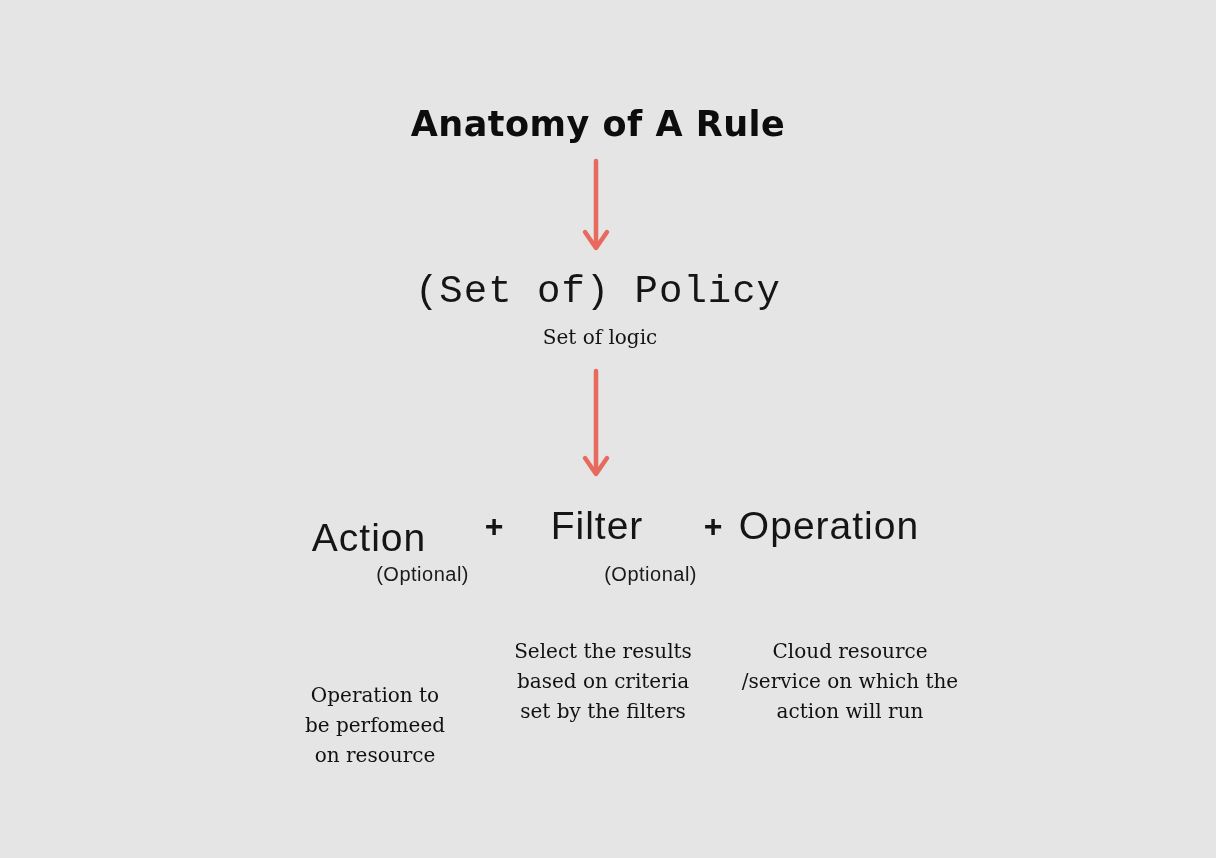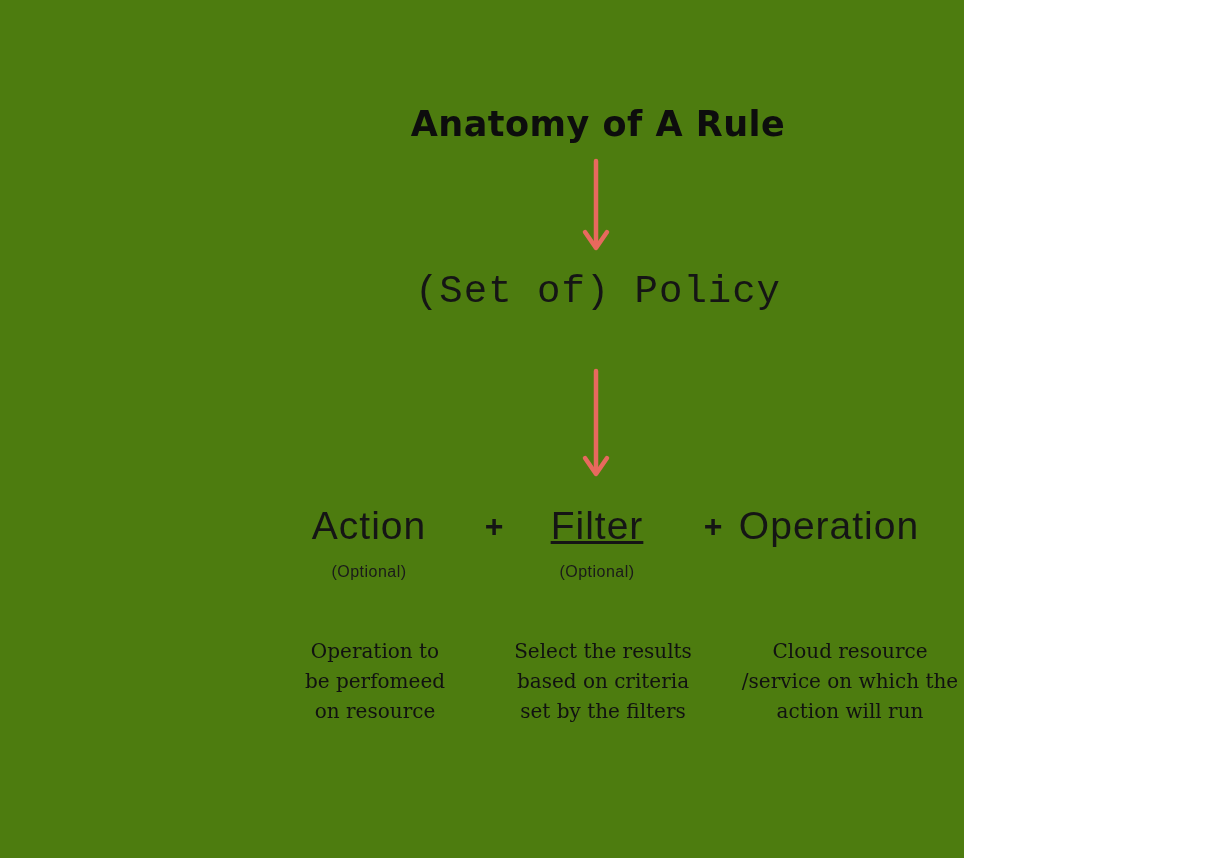--- a/index.html
+++ b/index.html
@@ -5,23 +5,23 @@
   * { margin: 0; padding: 0; box-sizing: border-box; }
   html, body { width: 1216px; height: 858px; }
   body {
     background: #ffffff;
     font-family: "Liberation Sans", sans-serif;
     color: #111111;
     overflow: hidden;
   }
   .canvas {
     position: relative;
-    width: 964px;
+    width: 1216px;
     height: 858px;
-    background: #4d7c0f;
+    background: #e5e5e5;
   }
   .title {
     position: absolute;
     left: 0;
     top: 104px;
     width: 1196px;
     text-align: center;
     font-family: "DejaVu Sans", "Liberation Sans", sans-serif;
     font-weight: 800;
     font-size: 35px;
@@ -60,75 +60,76 @@
   .formula-word {
     position: absolute;
     top: 504px;
     text-align: center;
     font-family: "Liberation Sans", sans-serif;
     font-weight: 300;
     font-size: 39px;
     letter-spacing: 1px;
     color: #151515;
   }
-  .word-action   { left: 269px; width: 200px; }
-  .word-filter   { left: 497px; width: 200px; text-decoration: underline; }
+  .word-action   { left: 269px; width: 200px; margin-top: 12px; }
+  .word-filter   { left: 497px; width: 200px; }
   .word-resource { left: 714px; width: 230px; }
   .plus {
     position: absolute;
     top: 508px;
     width: 40px;
     text-align: center;
     font-family: "Liberation Sans", sans-serif;
     font-weight: 600;
     font-size: 32px;
     color: #151515;
   }
   .plus-1 { left: 474px; }
   .plus-2 { left: 693px; }
   .optional {
     position: absolute;
     top: 563px;
     width: 200px;
-    text-align: center;
+    text-align: right;
     font-family: "Liberation Sans", sans-serif;
     font-weight: 300;
-    font-size: 16px;
+    font-size: 20px;
     letter-spacing: 0.5px;
     color: #1a1a1a;
   }
   .optional-action { left: 269px; }
   .optional-filter { left: 497px; }
   .desc {
     position: absolute;
     top: 636px;
     text-align: center;
     font-family: "DejaVu Serif", "Liberation Serif", serif;
     font-size: 20px;
     line-height: 30px;
     color: #111111;
     white-space: pre-line;
   }
-  .desc-action   { left: 255px; width: 240px; }
+  .desc-action   { left: 255px; width: 240px; margin-top: 44px; }
   .desc-filter   { left: 473px; width: 260px; }
   .desc-resource { left: 710px; width: 280px; }
 </style>
 </head>
 <body>
 
 <div class="canvas">
 
   <div class="title">Anatomy of A Rule</div>
 
   <svg class="arrow arrow-1" viewBox="0 0 32 98" fill="none" xmlns="http://www.w3.org/2000/svg">
     <path d="M16 3 L16 88" stroke-width="4.5" stroke-linecap="round" stroke="#e8695e"></path>
     <path d="M5 74 L16 90 L27 74" stroke-width="4.5" stroke-linecap="round" stroke-linejoin="round" fill="none" stroke="#e8695e"></path>
   </svg>
 
   <div class="policy-label">(Set of) Policy</div>
+  <div class="policy-sub">Set of logic</div>
 
   <svg class="arrow arrow-2" viewBox="0 0 32 114" fill="none" xmlns="http://www.w3.org/2000/svg">
     <path d="M16 3 L16 104" stroke-width="4.5" stroke-linecap="round" stroke="#e8695e"></path>
     <path d="M5 90 L16 106 L27 90" stroke-width="4.5" stroke-linecap="round" stroke-linejoin="round" fill="none" stroke="#e8695e"></path>
   </svg>
 
   <div class="formula-word word-action">Action</div>
   <div class="plus plus-1">+</div>
   <div class="formula-word word-filter">Filter</div>
   <div class="plus plus-2">+</div>

